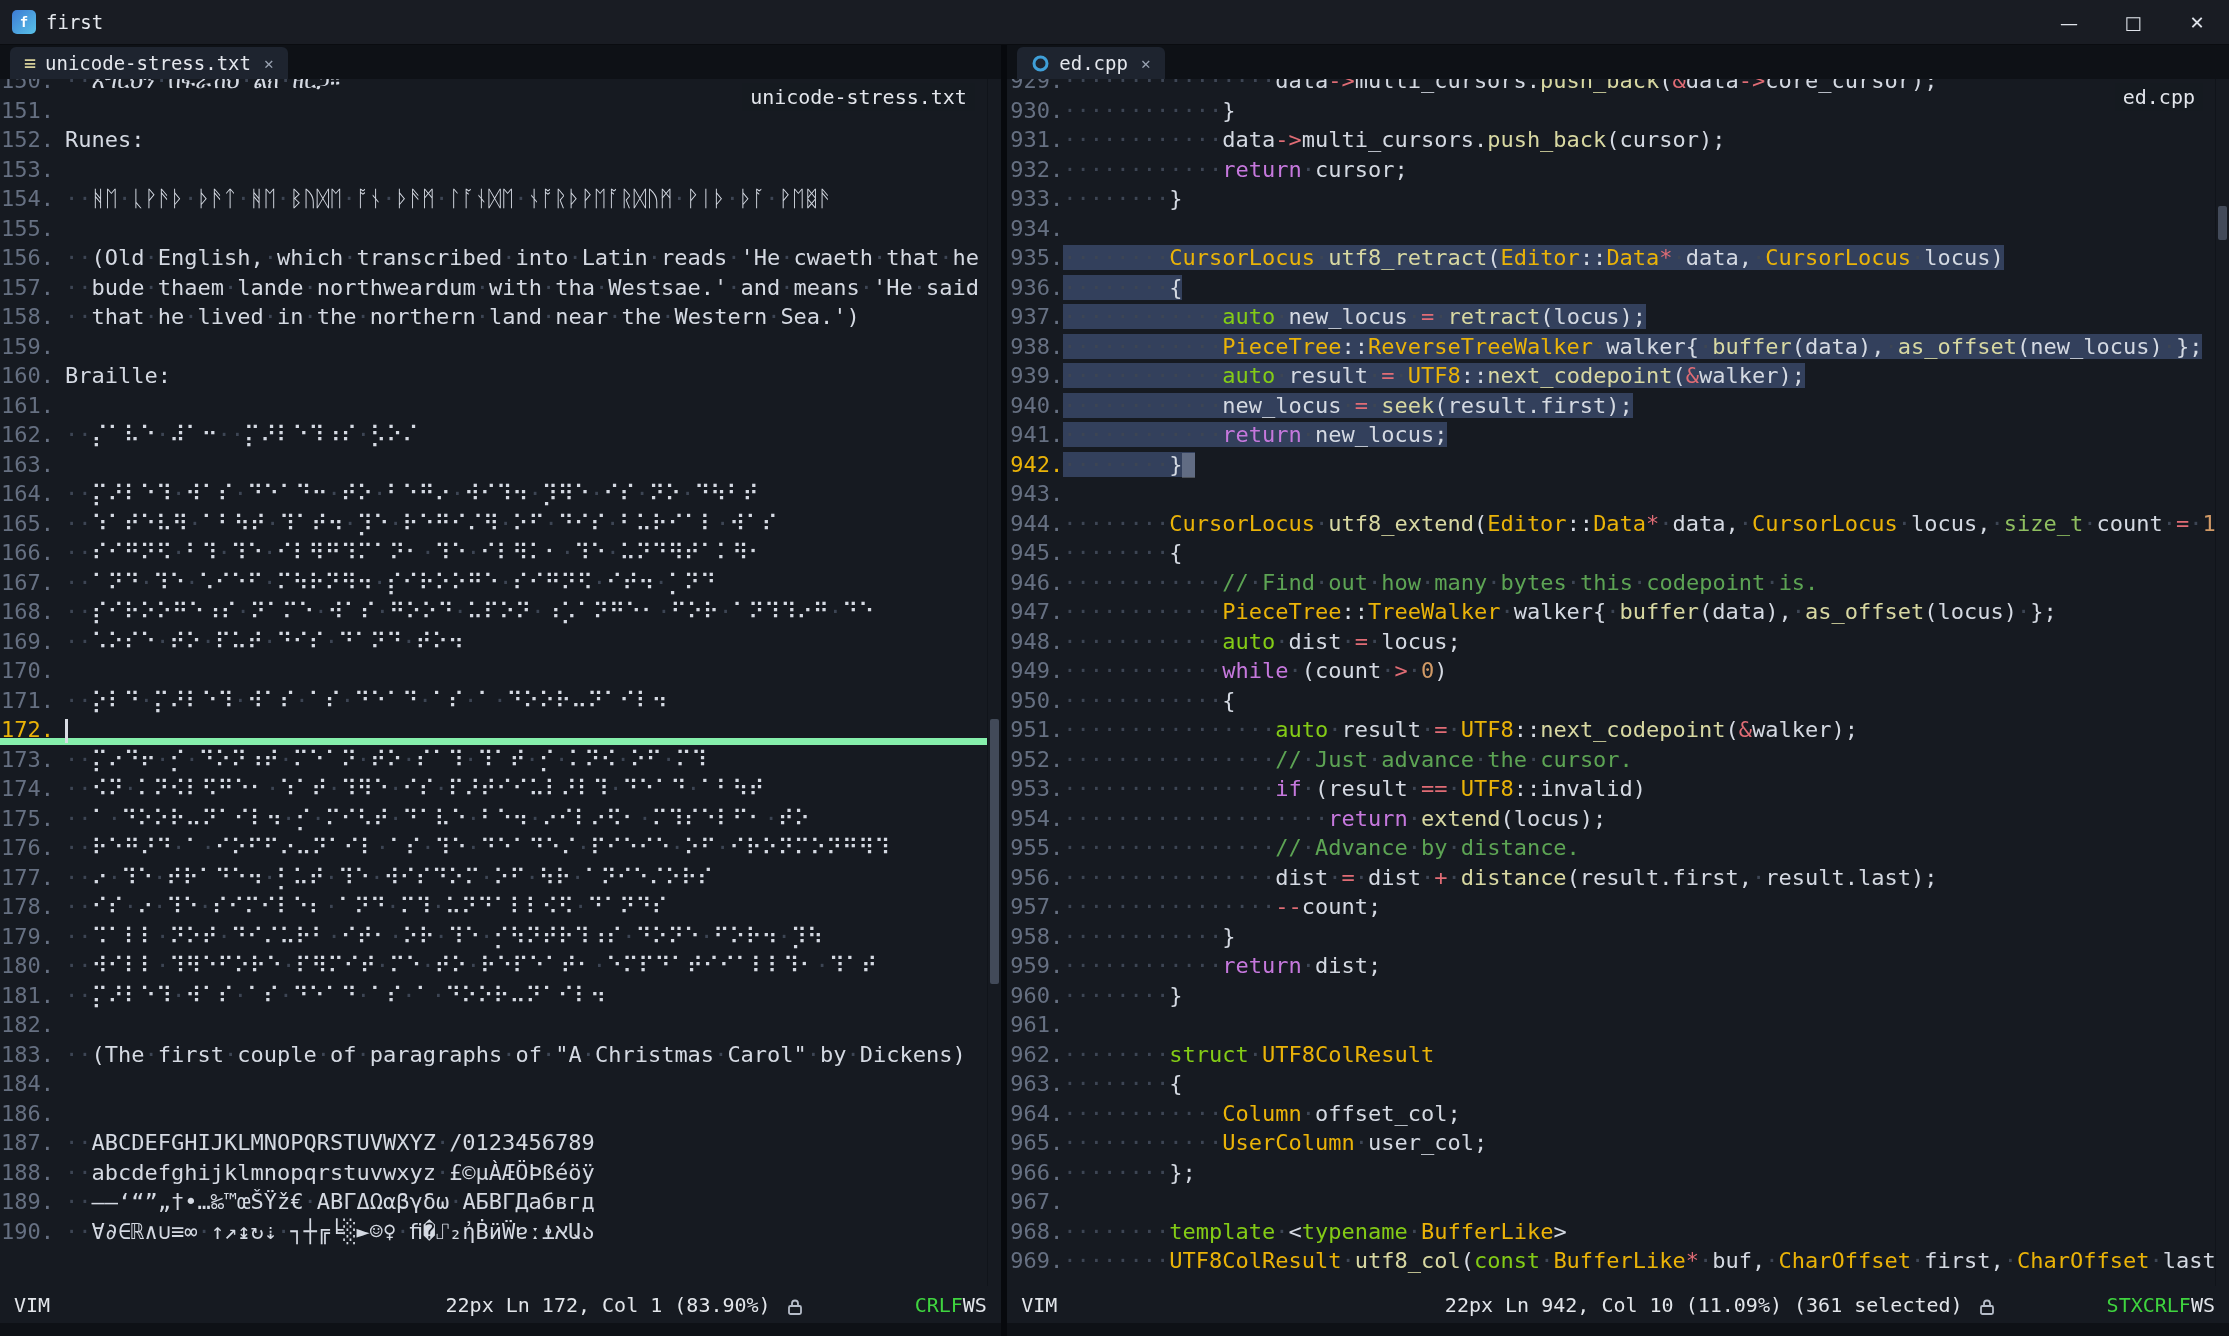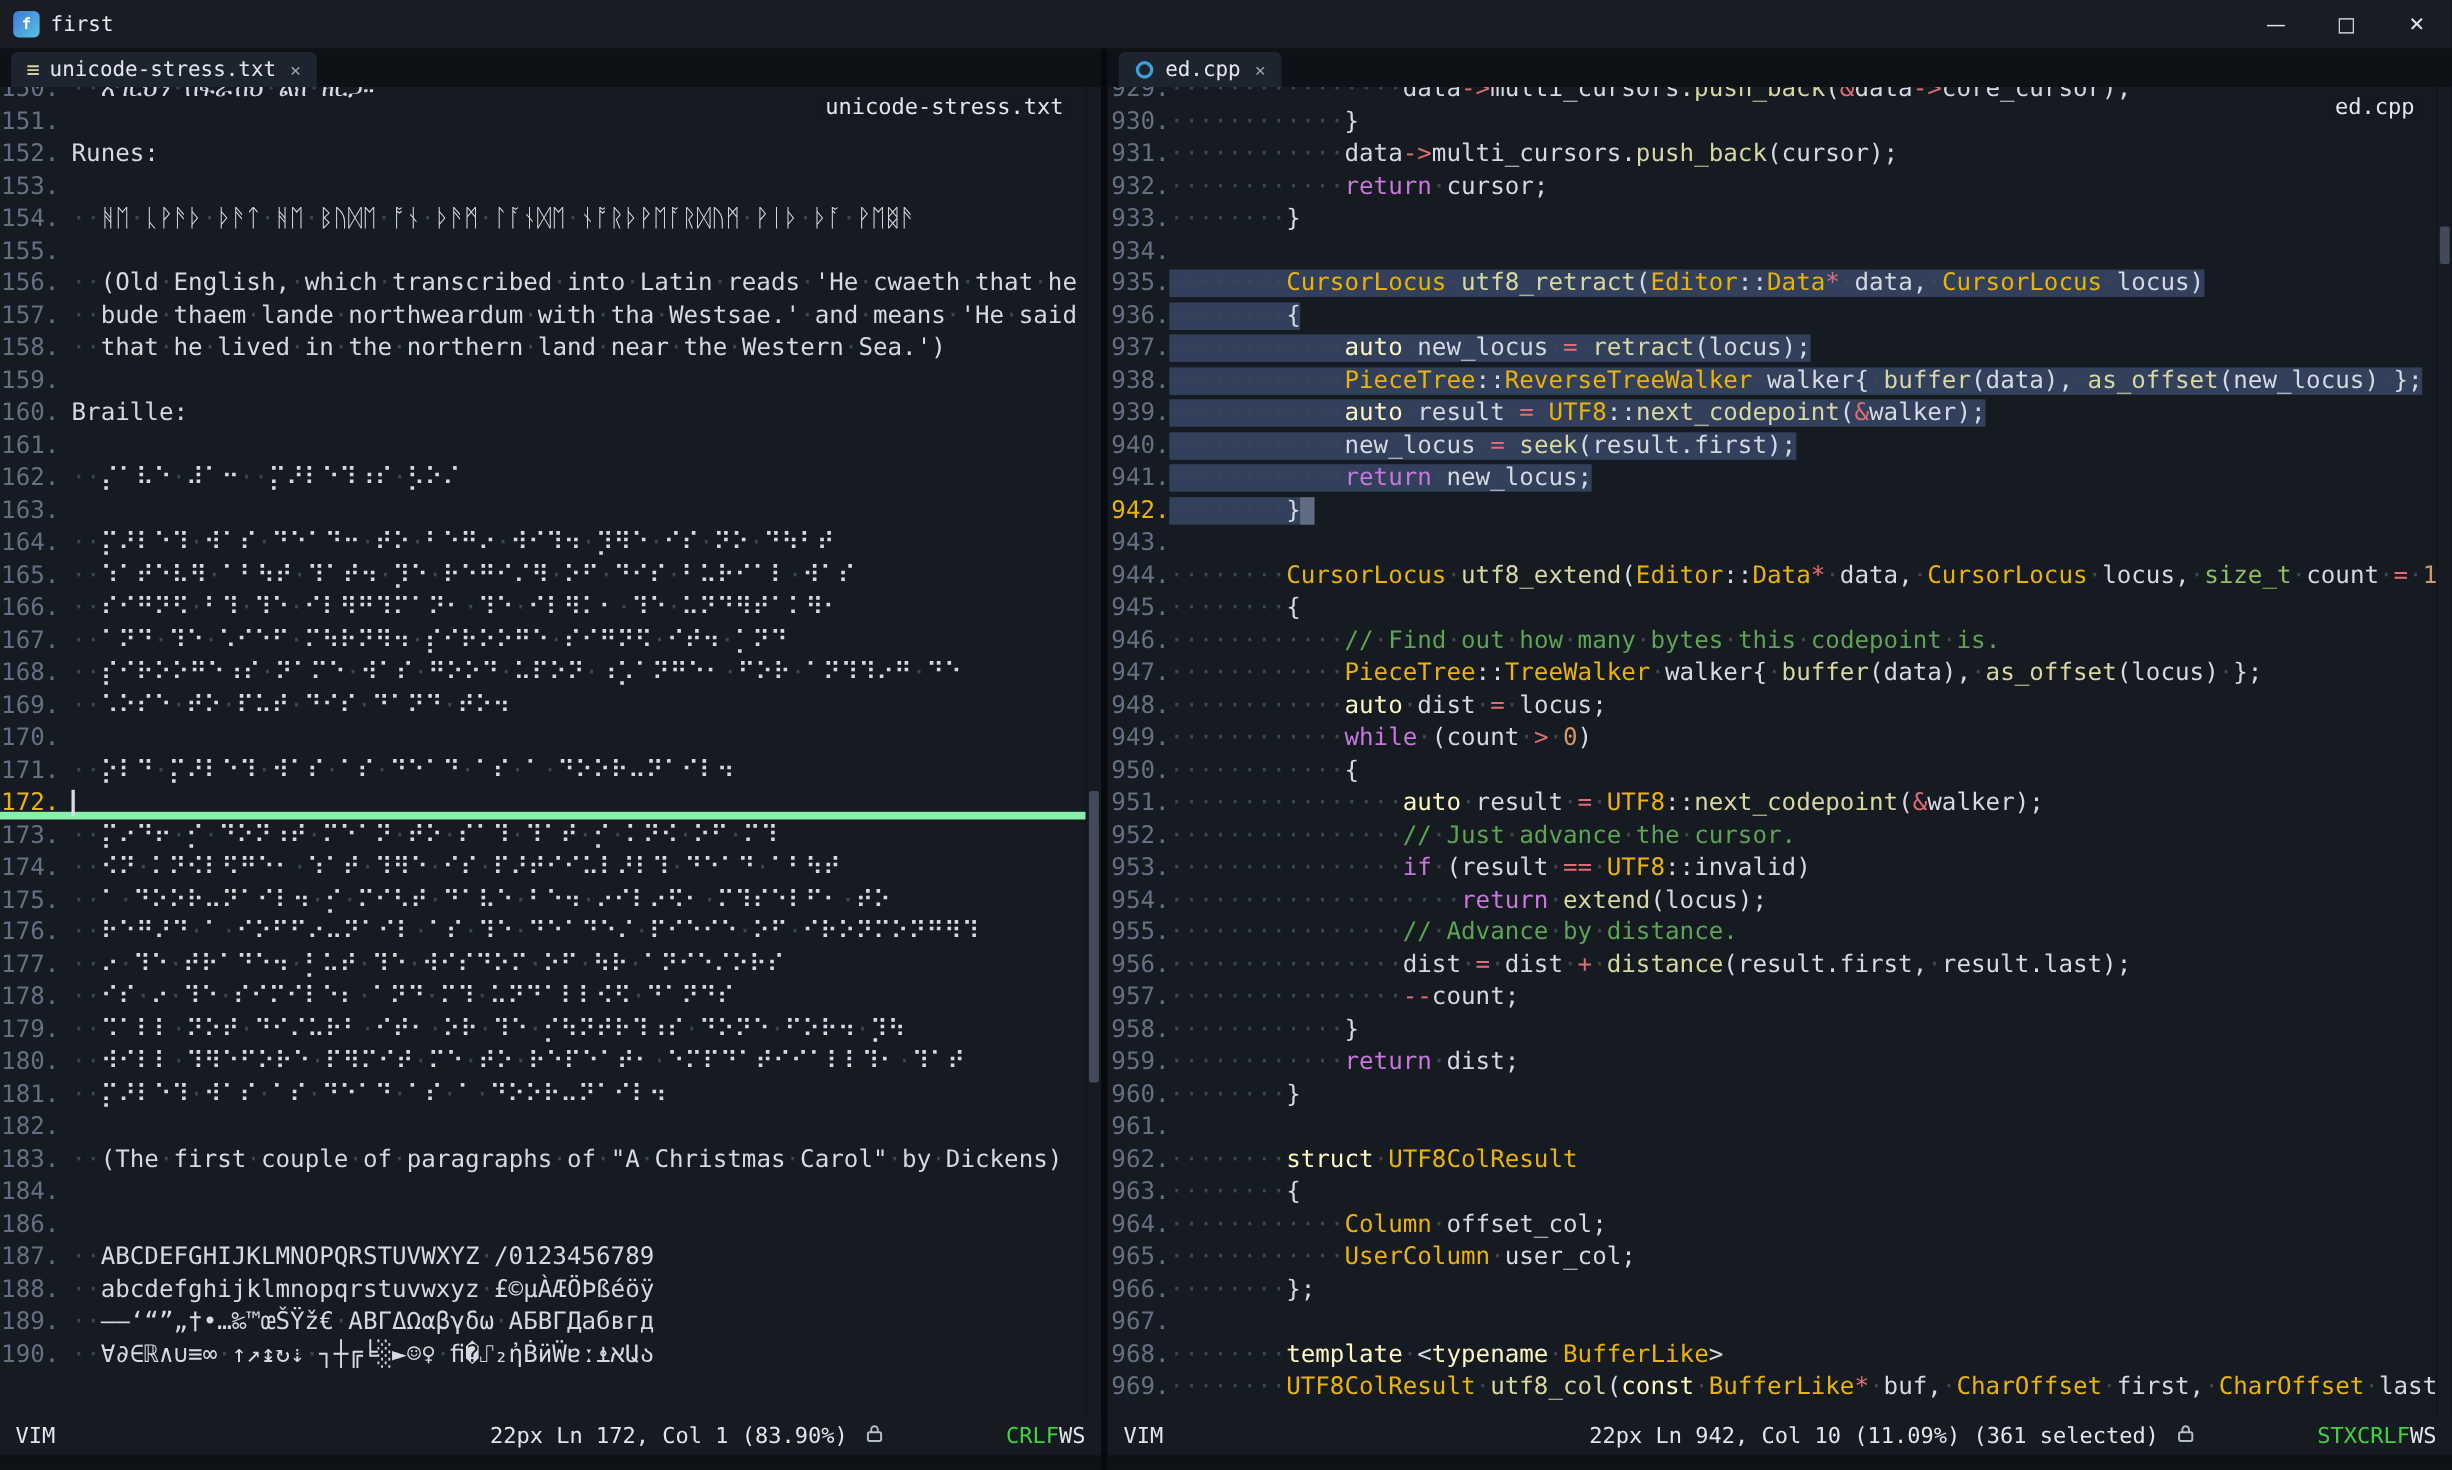--- a/index.html
+++ b/index.html
@@ -30,37 +30,37 @@
   .line{height:29.5px;line-height:29.5px;font-size:22px;white-space:pre;overflow:visible}
   .line.underline{border-bottom:7px solid #86efac}
   .num{display:inline-block;text-align:right;color:#667082}
   .left-pane .num{width:54px;margin-right:11px}
   .right-pane .num{width:56px;}
   .num.numcur{color:#eab308}
   .content{color:#d4d9e2}
   .content.sel{background:#33405c}
   .ws{color:#3d4554}
   .kw{color:#c678dd}
-  .kb{color:#fef9c3}
+  .kb{color:#84cc16}
   .ty{color:#eab308}
   .fn{color:#d8d8a2}
   .op{color:#e06c75}
   .cm{color:#5da454}
   .gn{color:#8fbf60}
   .nu{color:#d19a66}
   .caret{display:inline-block;width:3px;height:24px;background:#d8dce3;vertical-align:middle}
   .blockcaret{display:inline-block;width:13px;height:25px;background:rgba(205,212,222,.30);vertical-align:middle}
   .filename-overlay{position:absolute;top:4px;right:26px;background:rgba(22,26,33,.92);color:#e3e6ec;font-size:20px;padding:2px 8px;z-index:5;white-space:pre}
   .vscroll{position:absolute;top:0;right:0;bottom:0;width:14px;background:#161a21;border-left:1px solid #10141a;z-index:6}
   .vthumb{position:absolute;left:2px;right:2px;background:#424a59;border-radius:2px}
   .left-pane .vthumb{top:53%;height:22%}
   .right-pane .vthumb{top:10.5%;height:34px}
   
   .statusbar{flex:0 0 37px;display:flex;align-items:center;padding:0 14px;font-size:20px;color:#e2e5ea;background:#161a21}
-  .sb-right{margin-left:auto;display:flex;align-items:flex-start}
+  .sb-right{margin-left:auto;display:flex;align-items:flex-end}
   .sb-pos{white-space:pre}
   .sb-lock{display:flex;align-items:center;margin-left:14px}
   .sb-flags{display:flex;margin-left:110px}
   .flag.green{color:#3fd43f}
   .flag.white{color:#e2e5ea}
   .hstrip{flex:0 0 13px;background:#0e1116}
 </style>
 </head>
 <body>
 

